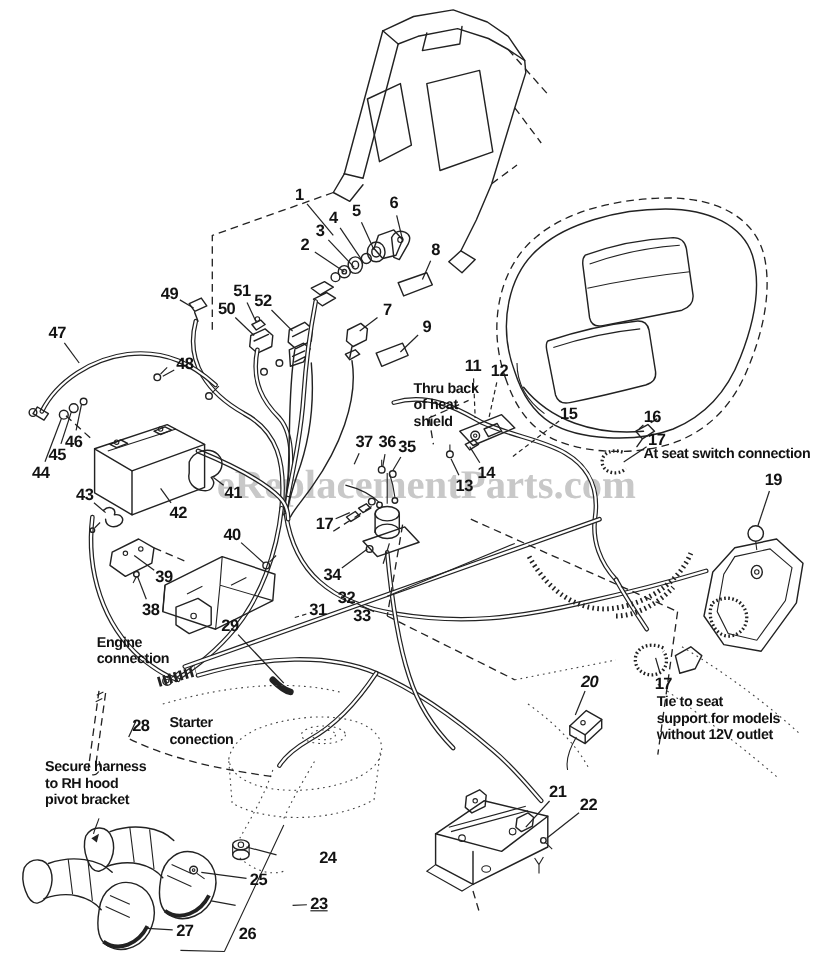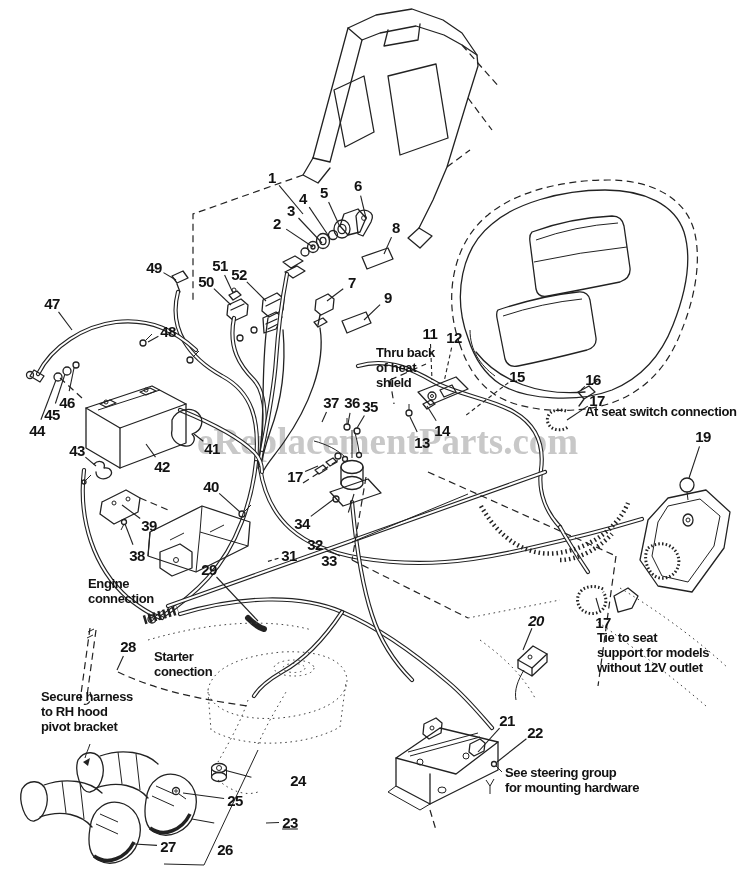--- a/index.html
+++ b/index.html
@@ -409,21 +409,21 @@
       <div class="callout" style="left: 703px; top: 436px;">19</div>
       <div class="callout" style="left: 370px; top: 406px;">35</div>
       <div class="callout" style="left: 352px; top: 402px;">36</div>
       <div class="callout" style="left: 331px; top: 402px;">37</div>
       <div class="callout" style="left: 295px; top: 476px;">17</div>
       <div class="callout" style="left: 329px; top: 523px; margin-top: 37px;">33</div>
       <div class="callout" style="left: 302px; top: 523px;">34</div>
       <div class="callout" style="left: 289px; top: 555px;">31</div>
       <div class="callout" style="left: 315px; top: 544px;">32</div>
       <div class="callout" style="left: 209px; top: 569px;">29</div>
-      <div class="callout" style="left: 128px; top: 646px;">28</div>
+      <div class="callout" style="left: 128px; top: 660px;">28</div>
       <div class="callout" style="left: 536px; top: 620px; font-style: italic;">20</div>
       <div class="callout" style="left: 603px; top: 622px;">17</div>
       <div class="callout" style="left: 507px; top: 720px;">21</div>
       <div class="callout" style="left: 535px; top: 732px;">22</div>
       <div class="callout" style="left: 290px; top: 822px; text-decoration: underline;">23</div>
       <div class="callout" style="left: 262px; top: 780px; margin-left: 36px;">24</div>
       <div class="callout" style="left: 235px; top: 800px;">25</div>
       <div class="callout" style="left: 225px; top: 825px; margin-top: 24px;">26</div>
       <div class="callout" style="left: 168px; top: 846px;">27</div>
       <div class="callout" style="left: 137px; top: 555px;">38</div>
@@ -460,18 +460,14 @@
       <div class="annotation" style="left: 41px; top: 690px;">
         <div>Secure harness</div>
         <div>to RH hood</div>
         <div>pivot bracket</div>
       </div>
       <div class="annotation" style="left: 597px; top: 631px;">
         <div>Tie to seat</div>
         <div>support for models</div>
         <div>without 12V outlet</div>
       </div>
-      <div class="annotation" style="left: 505px; top: 766px;">
-        <div>See steering group</div>
-        <div>for mounting hardware</div>
-      </div>
     </div>
 </div>
 
 </body></html>

